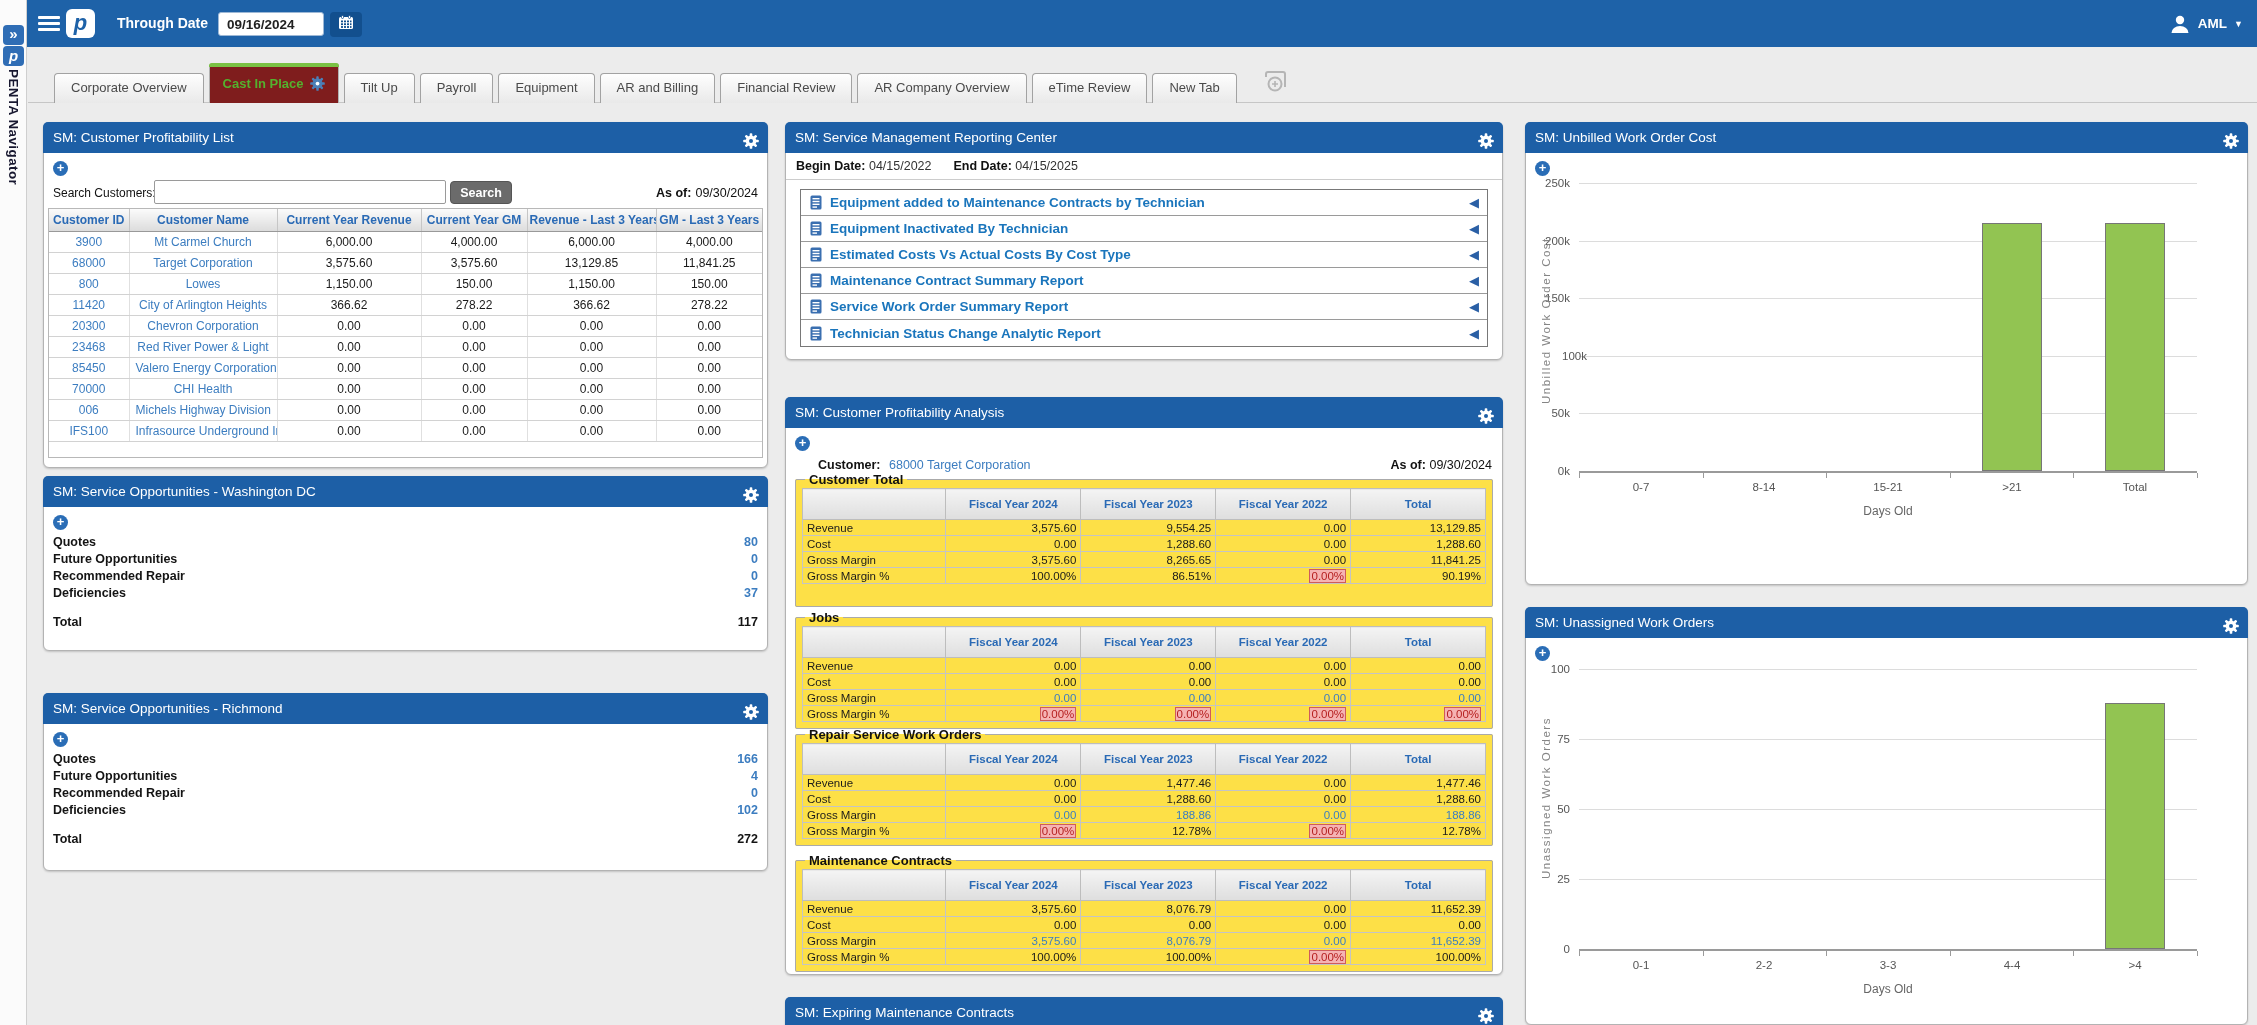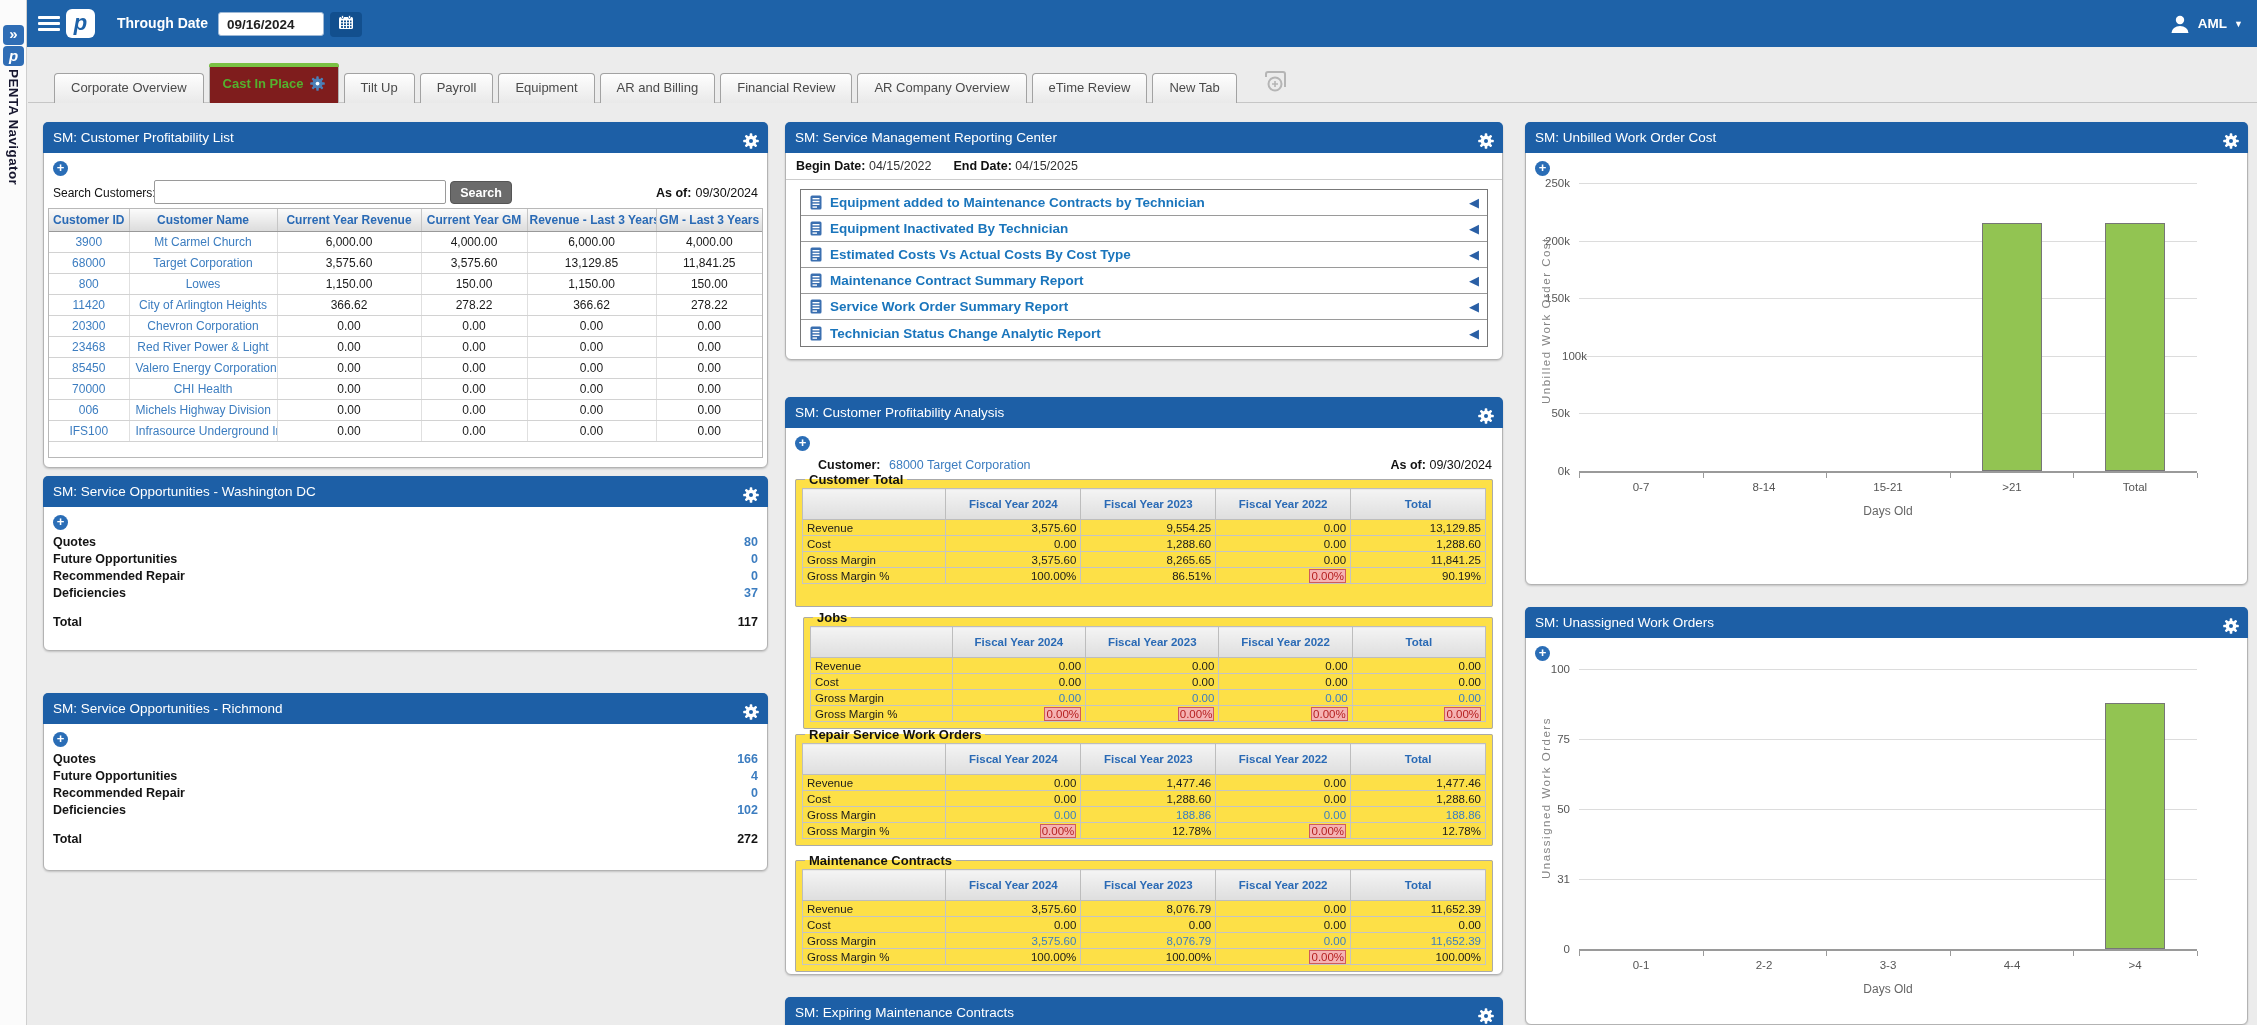--- a/index.html
+++ b/index.html
@@ -581,21 +581,21 @@
             <tr>
               <td>Gross Margin %</td>
               <td class="num">100.00%</td>
               <td class="num">86.51%</td>
               <td class="num hl"><span>0.00%</span></td>
               <td class="num">90.19%</td>
             </tr>
           </tbody>
         </table>
       </fieldset>
-      <fieldset class="sect" style="top: 212px; margin-left: 8px;">
+      <fieldset class="sect" style="top: 212px;">
         <legend>Jobs</legend>
         <table class="sgrid">
           <colgroup>
             <col style="width:21%">
             <col style="width:19.75%">
             <col style="width:19.75%">
             <col style="width:19.75%">
             <col>
           </colgroup>
           <thead>
@@ -820,21 +820,21 @@
             <rect x="6.7" y="0.2" width="2.6" height="3.6" rx="0.9" transform="rotate(225 8 8)"></rect>
             <rect x="6.7" y="0.2" width="2.6" height="3.6" rx="0.9" transform="rotate(270 8 8)"></rect>
             <rect x="6.7" y="0.2" width="2.6" height="3.6" rx="0.9" transform="rotate(315 8 8)"></rect>
           </g>
           <circle cx="8" cy="8" r="2" fill="#1d5fa6"></circle>
         </svg></span></div>
   <span class="plus">+</span>
   <div class="chart">
       <div class="ylab" style="left: 0px; width: 44px; top: 304px;">0</div>
       <div class="gline" style="left: 53px; width: 618px; top: 240px;"></div>
-      <div class="ylab" style="left: 0px; width: 44px; top: 234px;">31</div>
+      <div class="ylab" style="left: 0px; width: 44px; top: 234px;">25</div>
       <div class="gline" style="left: 53px; width: 618px; top: 170px;"></div>
       <div class="ylab" style="left: 0px; width: 44px; top: 164px;">50</div>
       <div class="gline" style="left: 53px; width: 618px; top: 100px;"></div>
       <div class="ylab" style="left: 0px; width: 44px; top: 94px;">75</div>
       <div class="gline" style="left: 53px; width: 618px; top: 30px;"></div>
       <div class="ylab" style="left: 0px; width: 44px; top: 24px;">100</div>
       <div class="xaxis" style="left: 53px; width: 618px; top: 310px;"></div>
       <div class="xtick" style="left: 53px; top: 312px;"></div>
       <div class="xtick" style="left: 177px; top: 312px;"></div>
       <div class="xtick" style="left: 300px; top: 312px;"></div>

